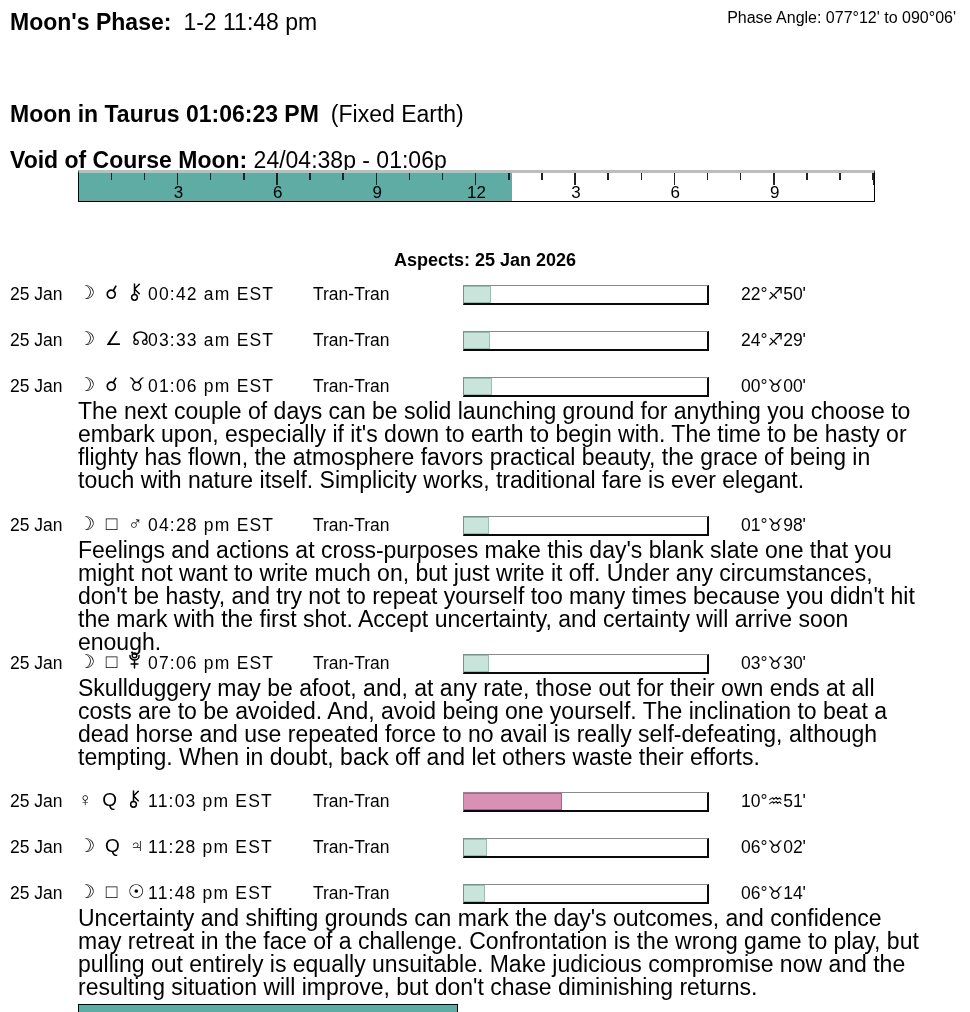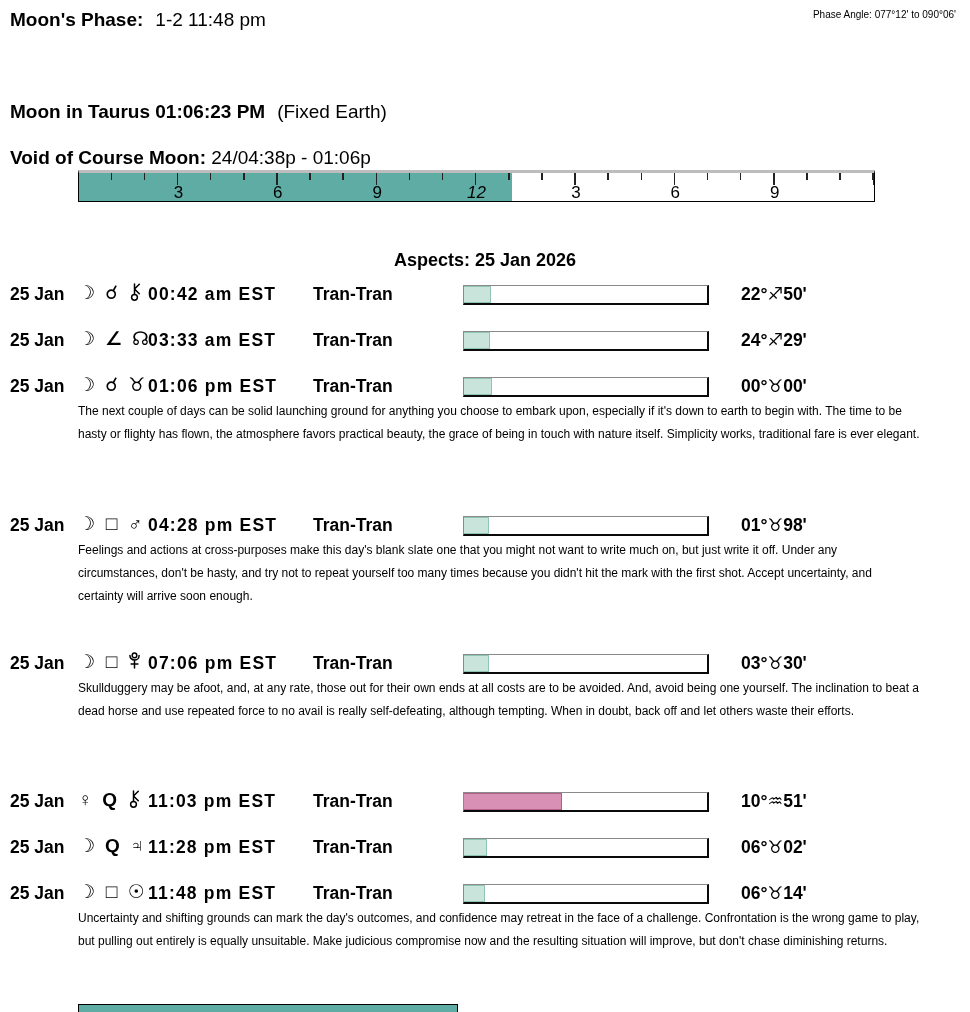--- a/index.html
+++ b/index.html
@@ -1,52 +1,52 @@
 <!DOCTYPE html>
 <html><head>
 <meta charset="utf-8">
 <style>
   html,body{margin:0;padding:0;background:#fff;}
   #page{position:relative;width:970px;height:1012px;background:#fff;overflow:hidden;
         font-family:"Liberation Sans","DejaVu Sans",sans-serif;color:#000;}
-  .hline{position:absolute;left:10px;font-size:19px;white-space:nowrap;text-align:center;}
+  .hline{position:absolute;left:10px;font-size:23px;white-space:nowrap;text-align:center;}
   .b{font-weight:bold;}
   .gap{display:inline-block;width:12px;}
 
   
-  #phase-angle{position:absolute;top:9px;right:14px;font-size:10px;white-space:nowrap;}
+  #phase-angle{position:absolute;top:9px;right:14px;font-size:16px;white-space:nowrap;}
 
   
   #timeline{position:absolute;left:78px;top:170px;width:795px;height:28px;
             border:1px solid #000;border-top:3px solid #bdbdbd;background:#fff;}
   #timeline-fill{position:absolute;left:0;top:0;bottom:0;}
   .ticks{position:absolute;left:0;right:0;top:0;}
   .ticks-small{height:7px;background:repeating-linear-gradient(90deg,
       transparent 0,transparent calc(100%/24 - 1.5px),#222 calc(100%/24 - 1.5px),#222 calc(100%/24));}
   .ticks-big{height:12px;background:repeating-linear-gradient(90deg,
       transparent 0,transparent calc(100%/8 - 1.5px),#222 calc(100%/8 - 1.5px),#222 calc(100%/8));}
   .hour-label{position:absolute;bottom:0px;transform:translateX(-50%);font-size:17px;line-height:17px;}
 
   #aspects-title{position:absolute;top:250px;left:0;width:100%;text-align:center;
                  font-weight:bold;font-size:18px;}
 
   
-  .row{position:absolute;left:0;width:902px;height:22px;font-size:17.5px;font-weight:bold;}
+  .row{position:absolute;left:0;width:902px;height:22px;font-size:17.5px;}
   .c-date{position:absolute;left:10px;top:0;}
   .c-glyphs{position:absolute;left:78px;top:-2px;display:flex;gap:10px;align-items:center;
             font-size:19px;line-height:22px;}
   .c-glyphs .g{display:inline-block;min-width:13px;text-align:center;}
   .c-time{position:absolute;left:148px;top:0;letter-spacing:1.2px;}
   .c-type{position:absolute;left:313px;top:0;}
   .c-bar{position:absolute;left:463px;top:1px;width:243px;height:17px;background:#fff;
          border:1px solid #8a8a8a;border-right:2px solid #0a0a0a;border-bottom:2px solid #0a0a0a;}
   .c-bar-fill{height:100%;box-sizing:border-box;border:1px solid;border-left:none;}
   .c-val{position:absolute;left:741px;top:0;white-space:nowrap;}
 
-  .note{position:absolute;left:78px;width:842px;font-size:12px;line-height:23px;}
+  .note{position:absolute;left:78px;width:842px;font-size:23px;line-height:23px;}
 
   .glyph-svg{display:inline-block;width:13px;height:18px;vertical-align:-2px;}
   .glyph-svg path,.glyph-svg circle{stroke:#000;stroke-width:1.5;fill:none;stroke-linecap:round;}
 
   #next-timeline-partial{position:absolute;left:78px;top:1004px;width:378px;height:8px;
                          border:1px solid #000;border-bottom:none;}
 </style>
 </head>
 <body>
 
@@ -67,21 +67,21 @@
     <span class="b">Void of Course Moon:</span> <span>24/04:38p -  01:06p</span>
   </div>
 
   <div id="timeline">
     <div id="timeline-fill" style="width: 54.5%; background-color: rgb(95, 172, 165);"></div>
     <div class="ticks ticks-small"></div>
     <div class="ticks ticks-big"></div>
     <span class="hour-label" style="left: 12.5%;">3</span>
     <span class="hour-label" style="left: 25%;">6</span>
     <span class="hour-label" style="left: 37.5%;">9</span>
-    <span class="hour-label" style="left: 50%; font-style: italic;">12</span>
+    <span class="hour-label" style="left: 50%;">12</span>
     <span class="hour-label" style="left: 62.5%;">3</span>
     <span class="hour-label" style="left: 75%;">6</span>
     <span class="hour-label" style="left: 87.5%;">9</span>
   </div>
 
   <div id="aspects-title">Aspects: 25 Jan 2026</div>
 
   <div class="row" style="top:284px;">
     <span class="c-date">25 Jan</span>
     <span class="c-glyphs">

